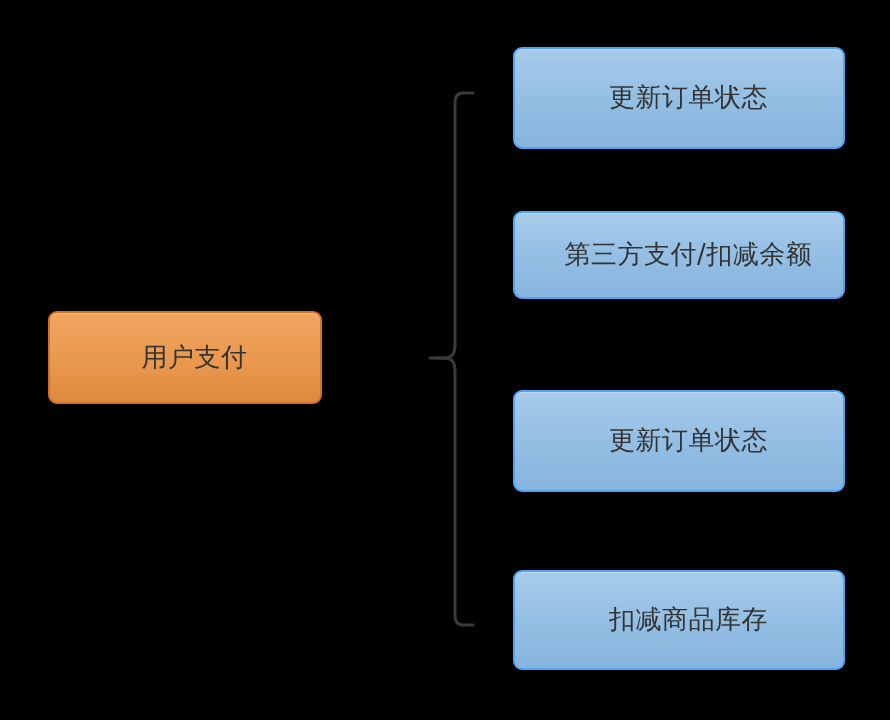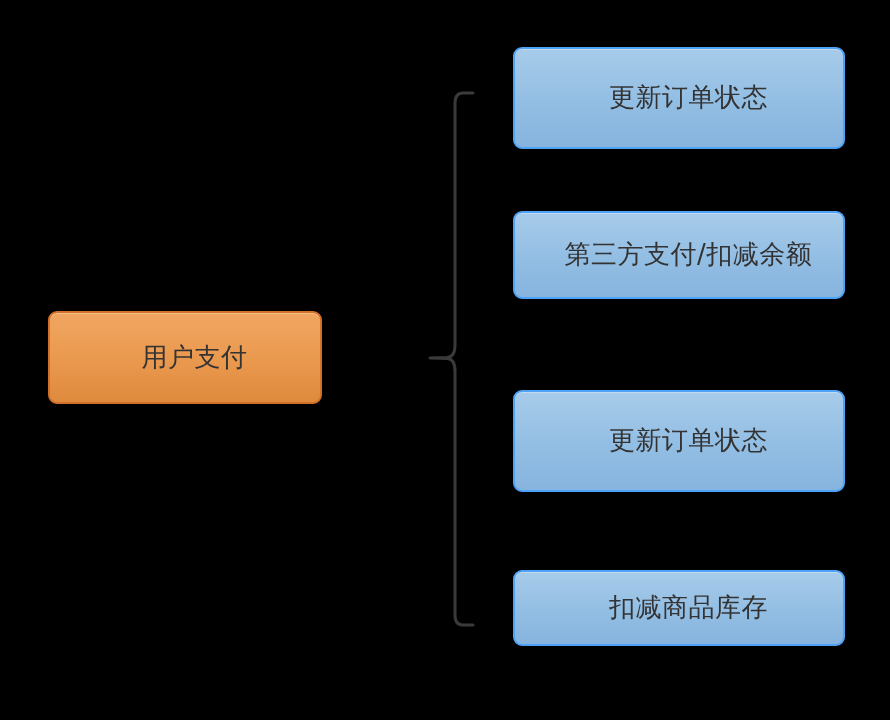--- a/index.html
+++ b/index.html
@@ -89,17 +89,17 @@
   </div>
 
   <div class="node node-target" style="left:513px; top:211px; width:332px; height:88px;">
     <span class="node-label">第三方支付/扣减余额</span>
   </div>
 
   <div class="node node-target" style="left:513px; top:390px; width:332px; height:102px;">
     <span class="node-label">更新订单状态</span>
   </div>
 
-  <div class="node node-target" style="left:513px; top:570px; width:332px; height:76px;">
+  <div class="node node-target" style="left:513px; top:570px; width:332px; height:100px;">
     <span class="node-label">扣减商品库存</span>
   </div>
 
 </div>
 
 </body></html>

